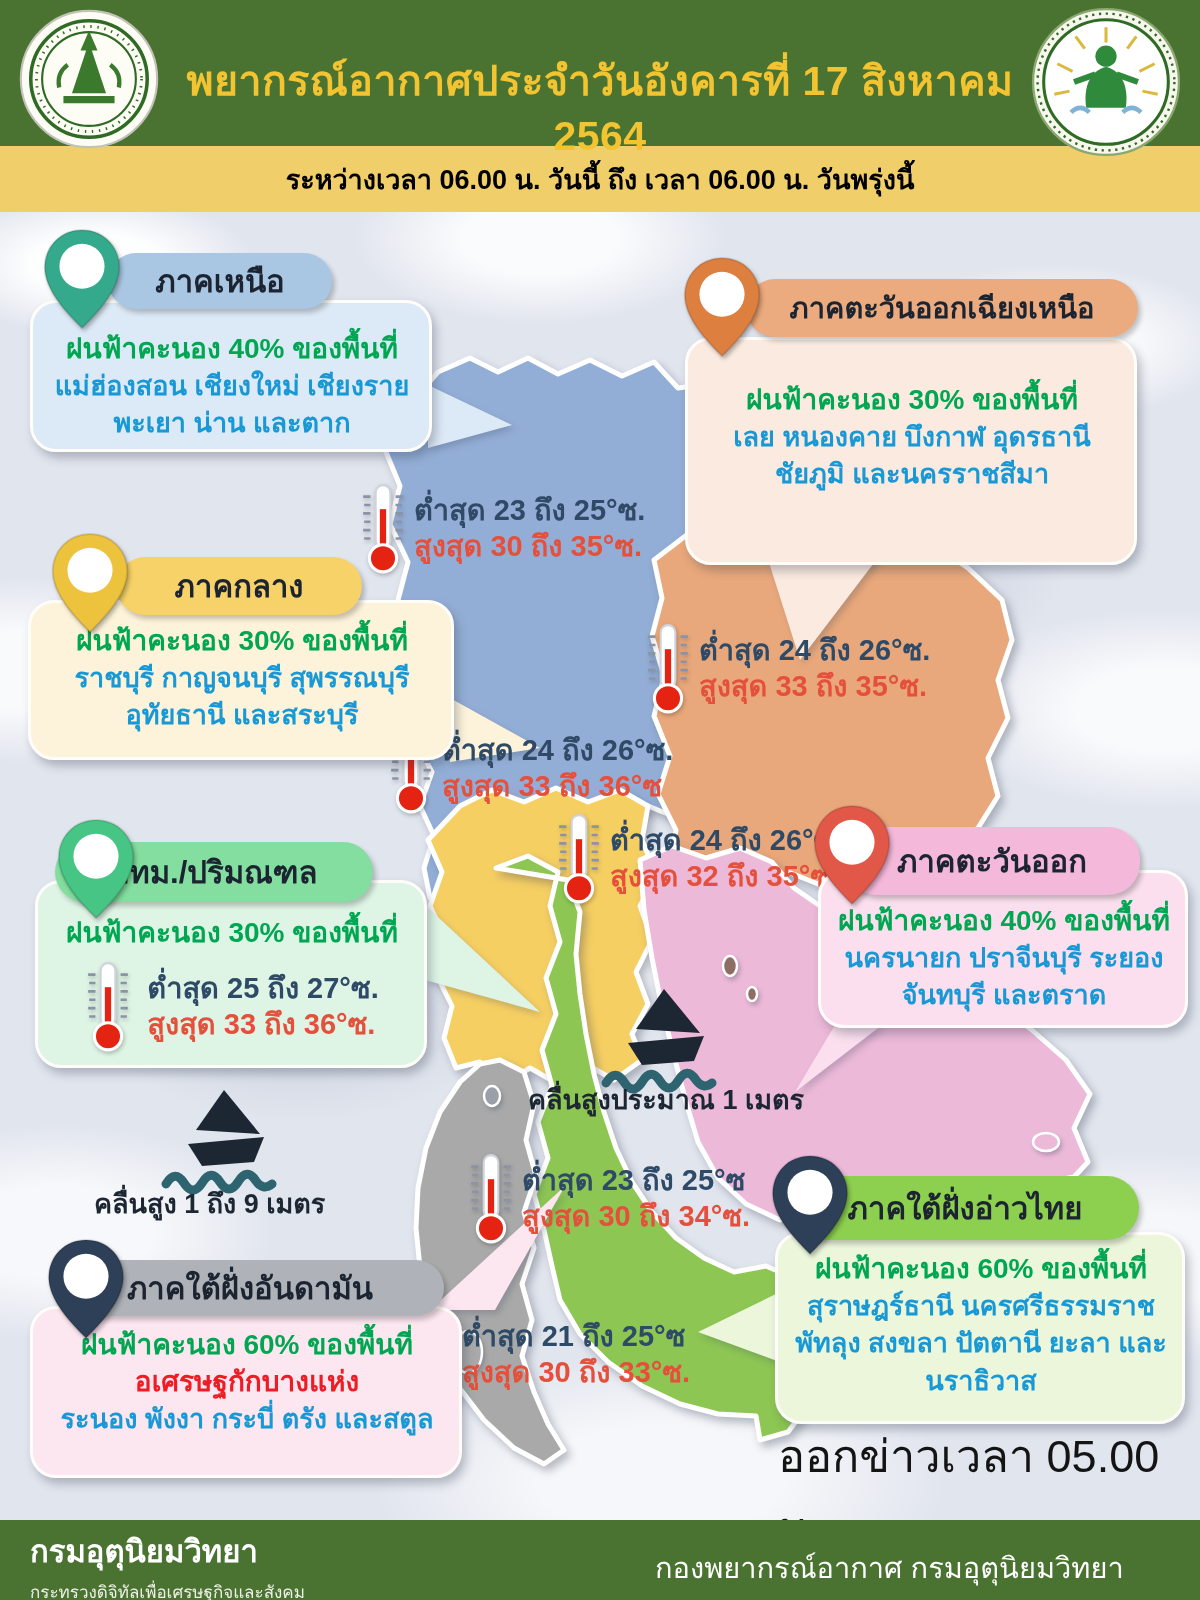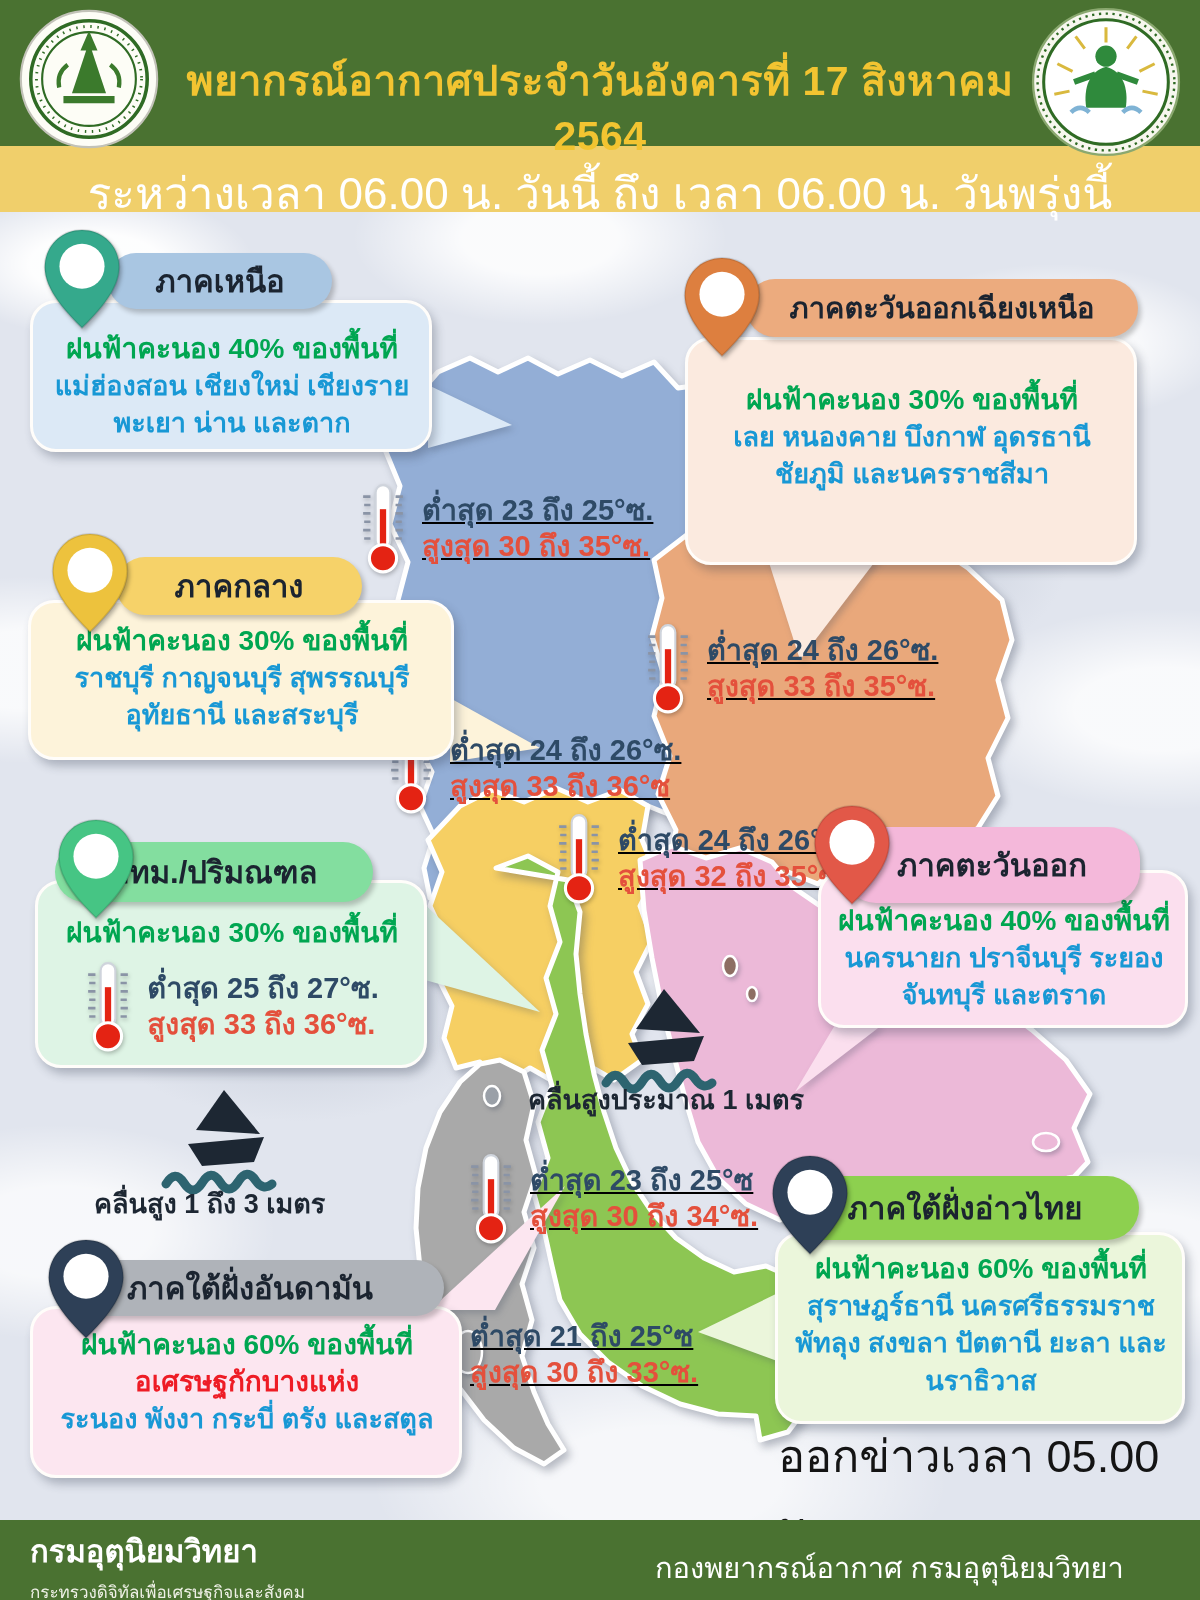--- a/index.html
+++ b/index.html
@@ -4,21 +4,21 @@
 <style>
   html,body{margin:0;padding:0;background:#888;}
   .page{position:relative;width:1200px;height:1600px;overflow:hidden;margin:0 auto;
         font-family:"Liberation Sans","DejaVu Sans",sans-serif;}
   
   .band-header{position:absolute;left:0;top:0;width:1200px;height:146px;background:#4a7231;}
   .band-sub{position:absolute;left:0;top:146px;width:1200px;height:66px;background:#f0cf6b;}
   .main-title{position:absolute;left:175px;right:175px;top:48px;text-align:center;
               font-size:41px;font-weight:bold;color:#f2c431;z-index:6;letter-spacing:.5px;}
   .sub-title{position:absolute;left:0;width:1200px;top:158px;text-align:center;
-             font-size:44px;font-weight:normal;color:#ffffff;z-index:6;}
+             font-size:27px;font-weight:bold;color:#000000;z-index:6;}
   .logo{position:absolute;z-index:7;}
   
   .main{position:absolute;left:0;top:212px;width:1200px;height:1308px;
     background-color:#e1e5ee;
     background-image:
       radial-gradient(220px 100px at 8% 4%,  rgba(255,255,255,.95) 30%, rgba(255,255,255,0) 72%),
       radial-gradient(260px 120px at 45% 2%, rgba(255,255,255,.85) 30%, rgba(255,255,255,0) 72%),
       radial-gradient(240px 110px at 88% 10%,rgba(255,255,255,.85) 30%, rgba(255,255,255,0) 72%),
       radial-gradient(300px 140px at 97% 38%,rgba(255,255,255,.8) 30%, rgba(255,255,255,0) 72%),
       radial-gradient(260px 130px at 2% 35%, rgba(255,255,255,.8) 30%, rgba(255,255,255,0) 72%),
@@ -40,21 +40,21 @@
           padding-left:12px;padding-right:10px;}
   .pill{position:absolute;z-index:4;border-radius:32px;display:flex;align-items:center;
         justify-content:center;font-weight:bold;color:#1b2430;font-size:31px;
         box-shadow:3px 4px 5px rgba(0,0,0,.22);}
   .pin{position:absolute;z-index:5;width:80px;height:102px;
        filter:drop-shadow(2px 3px 2px rgba(0,0,0,.3));}
   .forecast{font-size:28px;font-weight:bold;color:#00a651;line-height:1.4;}
   .provinces{font-size:27px;font-weight:bold;color:#1898d5;line-height:1.38;}
   .warn{font-size:28px;font-weight:bold;color:#ee1c25;line-height:1.3;}
   
-  .temp{position:absolute;z-index:2;display:flex;align-items:center;gap:16px;text-decoration:underline;}
+  .temp{position:absolute;z-index:2;display:flex;align-items:center;gap:8px;}
   .thermo{width:46px;height:92px;filter:drop-shadow(1px 2px 2px rgba(0,0,0,.25));}
   .temp-min{font-size:29px;font-weight:bold;color:#2e4a66;line-height:1.25;}
   .temp-max{font-size:29px;font-weight:bold;color:#e4503c;line-height:1.25;}
   .temp-lines{text-align:left;}
   
   .boat{position:absolute;z-index:2;width:130px;height:112px;}
   .sea-label{position:absolute;z-index:2;font-size:27px;font-weight:bold;color:#1d2733;}
   
   .issued{position:absolute;z-index:2;left:778px;top:1420px;font-size:45px;color:#141414;
           font-weight:500;}
@@ -212,21 +212,21 @@
   </div>
   <div class="pill" style="left: 55px; top: 842px; width: 318px; height: 60px; background: rgb(131, 222, 159);">กทม./ปริมณฑล</div>
   <svg class="pin" viewBox="0 0 40 52" style="left: 56px; top: 818px; color: rgb(70, 197, 132);">
       <use href="#pin-shape"></use>
     </svg>
 
   <div class="bubble" style="left: 818px; top: 870px; width: 370px; height: 158px; padding-top: 28px; background: rgb(251, 223, 238);">
     <div class="forecast">ฝนฟ้าคะนอง 40% ของพื้นที่</div>
     <div class="provinces">นครนายก ปราจีนบุรี ระยอง จันทบุรี และตราด</div>
   </div>
-  <div class="pill" style="left: 844px; top: 827px; width: 296px; height: 76px; background: rgb(244, 184, 218);">ภาคตะวันออก</div>
+  <div class="pill" style="left: 844px; top: 827px; width: 296px; height: 68px; background: rgb(244, 184, 218);">ภาคตะวันออก</div>
   <svg class="pin" viewBox="0 0 40 52" style="left: 812px; top: 804px; color: rgb(226, 88, 72);">
       <use href="#pin-shape"></use>
     </svg>
 
   <div class="bubble" style="left: 775px; top: 1232px; width: 410px; height: 192px; padding-top: 14px; background: rgb(235, 246, 219);">
     <div class="forecast">ฝนฟ้าคะนอง 60% ของพื้นที่</div>
     <div class="provinces">สุราษฎร์ธานี นครศรีธรรมราช พัทลุง สงขลา ปัตตานี ยะลา และนราธิวาส</div>
   </div>
   <div class="pill" style="left: 791px; top: 1176px; width: 348px; height: 64px; background: rgb(141, 208, 79);">ภาคใต้ฝั่งอ่าวไทย</div>
   <svg class="pin" viewBox="0 0 40 52" style="left: 770px; top: 1154px; color: rgb(46, 64, 87);">
@@ -298,21 +298,21 @@
     </div>
   </div>
 
   <svg class="boat" viewBox="0 0 130 112" style="left:600px;top:985px">
       <use href="#boat-shape"></use>
     </svg>
   <div class="sea-label" style="left:528px;top:1078px">คลื่นสูงประมาณ 1 เมตร</div>
   <svg class="boat" viewBox="0 0 130 112" style="left:160px;top:1086px">
       <use href="#boat-shape"></use>
     </svg>
-  <div class="sea-label" style="left:94px;top:1182px">คลื่นสูง 1 ถึง 3 เมตร</div>
+  <div class="sea-label" style="left:94px;top:1182px">คลื่นสูง 1 ถึง 9 เมตร</div>
 
   <div class="issued">ออกข่าวเวลา 05.00 น.</div>
 
   <div class="footer"></div>
   <div class="footer-left">
     <div class="t1">กรมอุตุนิยมวิทยา</div>
     <div class="t2">กระทรวงดิจิทัลเพื่อเศรษฐกิจและสังคม</div>
   </div>
   <div class="footer-right">กองพยากรณ์อากาศ กรมอุตุนิยมวิทยา</div>
 

